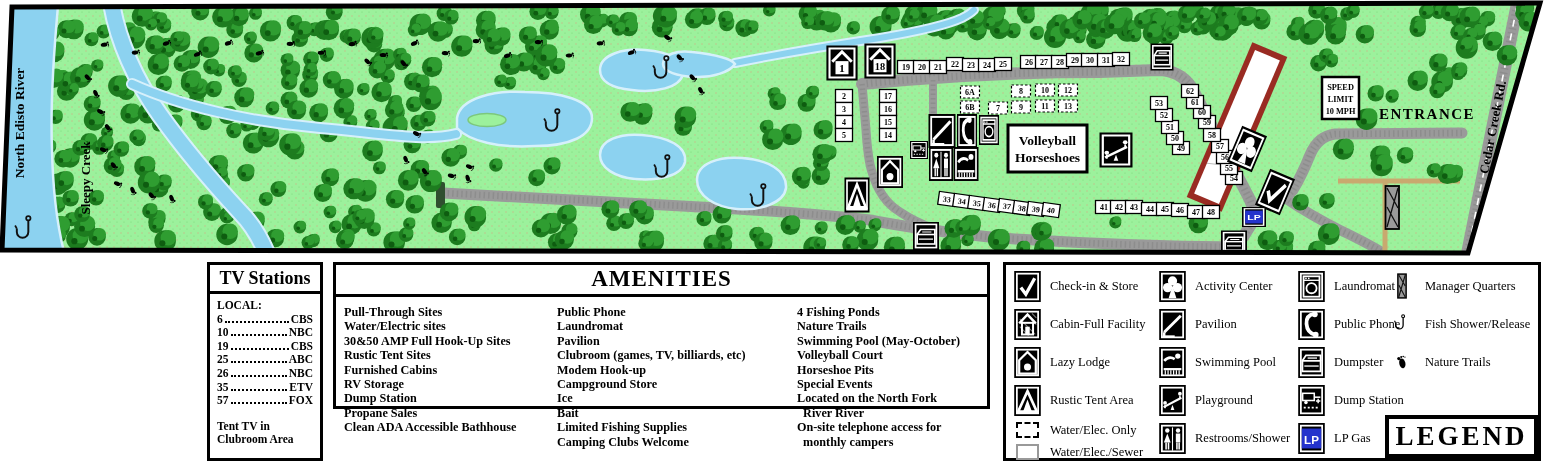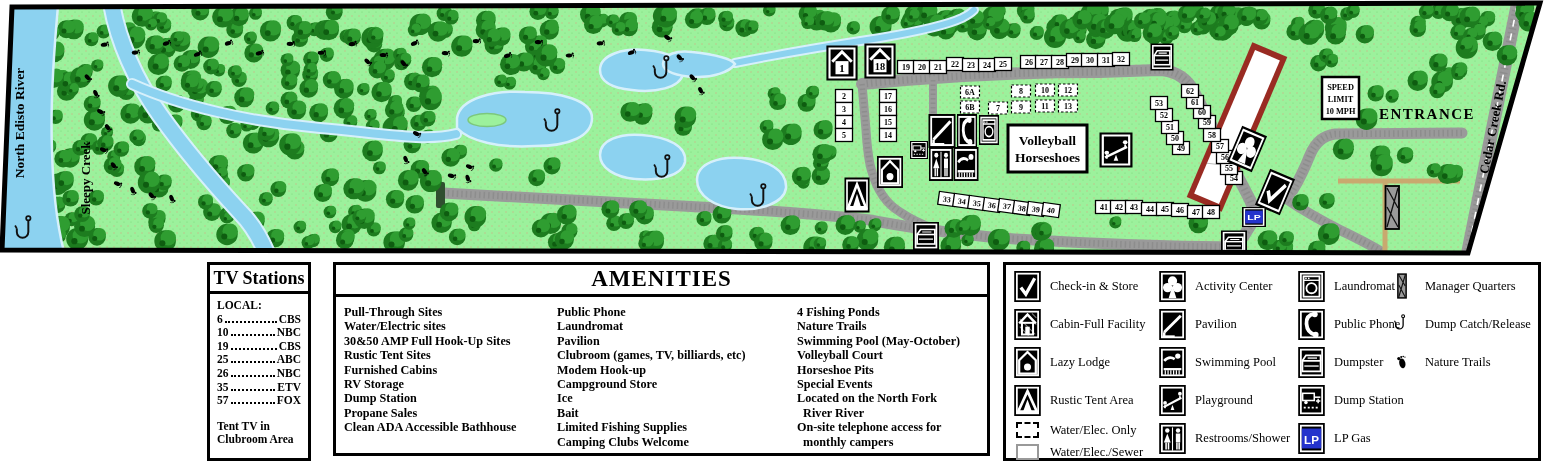--- a/index.html
+++ b/index.html
@@ -1,27 +1,27 @@
 <!DOCTYPE html>
 <html><head>
 <meta charset="utf-8">
 <style>
   html,body{margin:0;padding:0;background:#fff;}
   #stage{position:relative;width:1544px;height:464px;background:#fff;overflow:hidden;
          font-family:"Liberation Serif",serif;}
   #map{position:absolute;left:0;top:0;width:1544px;height:258px;}
   .panel{position:absolute;background:#fff;border:3px solid #000;box-sizing:border-box;}
   .ptitle{border-bottom:3px solid #000;text-align:center;font-weight:bold;}
-  #tv-panel{left:207px;top:262px;width:104px;height:199px;}
+  #tv-panel{left:207px;top:262px;width:116px;height:199px;}
   #tv-panel .ptitle{font-size:18px;padding:3px 0 2px;}
   #tv-body{padding:5px 7px;font-size:11.5px;font-weight:bold;line-height:13.6px;}
   .tvrow{display:flex;align-items:baseline;}
   .tvleader{flex:1;border-bottom:2px dotted #000;margin:0 2px 2px;}
   #tv-footer{margin-top:12px;}
-  #amen-panel{left:333px;top:262px;width:657px;height:194px;}
+  #amen-panel{left:333px;top:262px;width:657px;height:147px;}
   #amen-panel .ptitle{font-size:23px;letter-spacing:1px;padding:1px 0 2px;}
   .amcol{position:absolute;top:40px;font-size:12.2px;font-weight:bold;line-height:14.4px;white-space:pre;}
   #amcol0{left:8px;font-family:Liberation Serif, serif;} #amcol1{left:221px;} #amcol2{left:461px;}
   #legend-panel{left:1003px;top:262px;width:538px;height:199px;}
   .lgcol{position:absolute;top:2px;}
   #lgcol0{left:6px;} #lgcol1{left:151px;} #lgcol2{left:290px;} #lgcol3{left:381px;}
   .lrow{display:flex;align-items:center;height:38px;}
   .lrow.small{height:22px;}
   .licon{display:inline-flex;align-items:center;justify-content:center;width:30px;}
   .llabel{font-size:12.5px;margin-left:8px;white-space:nowrap;}
@@ -2593,29 +2593,30 @@
           <span class="llabel">Manager Quarters</span>
         </div>
         <div class="lrow">
           <span class="licon">
             <svg width="18" height="32" viewBox="0 0 24 28" xmlns="http://www.w3.org/2000/svg">
               <circle cx="13.5" cy="3.5" r="1.9" fill="none" stroke="#000" stroke-width="1.5"></circle>
         <path d="M13.5,5.5 V15.5 A5,5 0 0 1 3.5,15.5 V12.5" fill="none" stroke="#000" stroke-width="1.7"></path>
         <path d="M3.5,12.5 L2,9.8" stroke="#000" stroke-width="1.5"></path>
             </svg>
           </span>
-          <span class="llabel">Dump Catch/Release</span>
+          <span class="llabel">Fish Shower/Release</span>
         </div>
         <div class="lrow">
           <span class="licon">
             <svg width="16" height="30" viewBox="0 0 24 28" xmlns="http://www.w3.org/2000/svg">
               <ellipse cx="12.5" cy="16" rx="4.6" ry="7.5" transform="rotate(-12 12.5 16)" fill="#000"></ellipse>
         <circle cx="7.2" cy="8.8" r="2.4" fill="#000"></circle>
               <circle cx="10.8" cy="6.4" r="1.5" fill="#000"></circle>
         <circle cx="13.8" cy="5.8" r="1.2" fill="#000"></circle>
               <circle cx="16.4" cy="6.6" r="1" fill="#000"></circle>
             </svg>
           </span>
           <span class="llabel">Nature Trails</span>
         </div>
       </div>
+    <div id="legend-title">LEGEND</div>
   </div>
 </div>
 
 </body></html>

